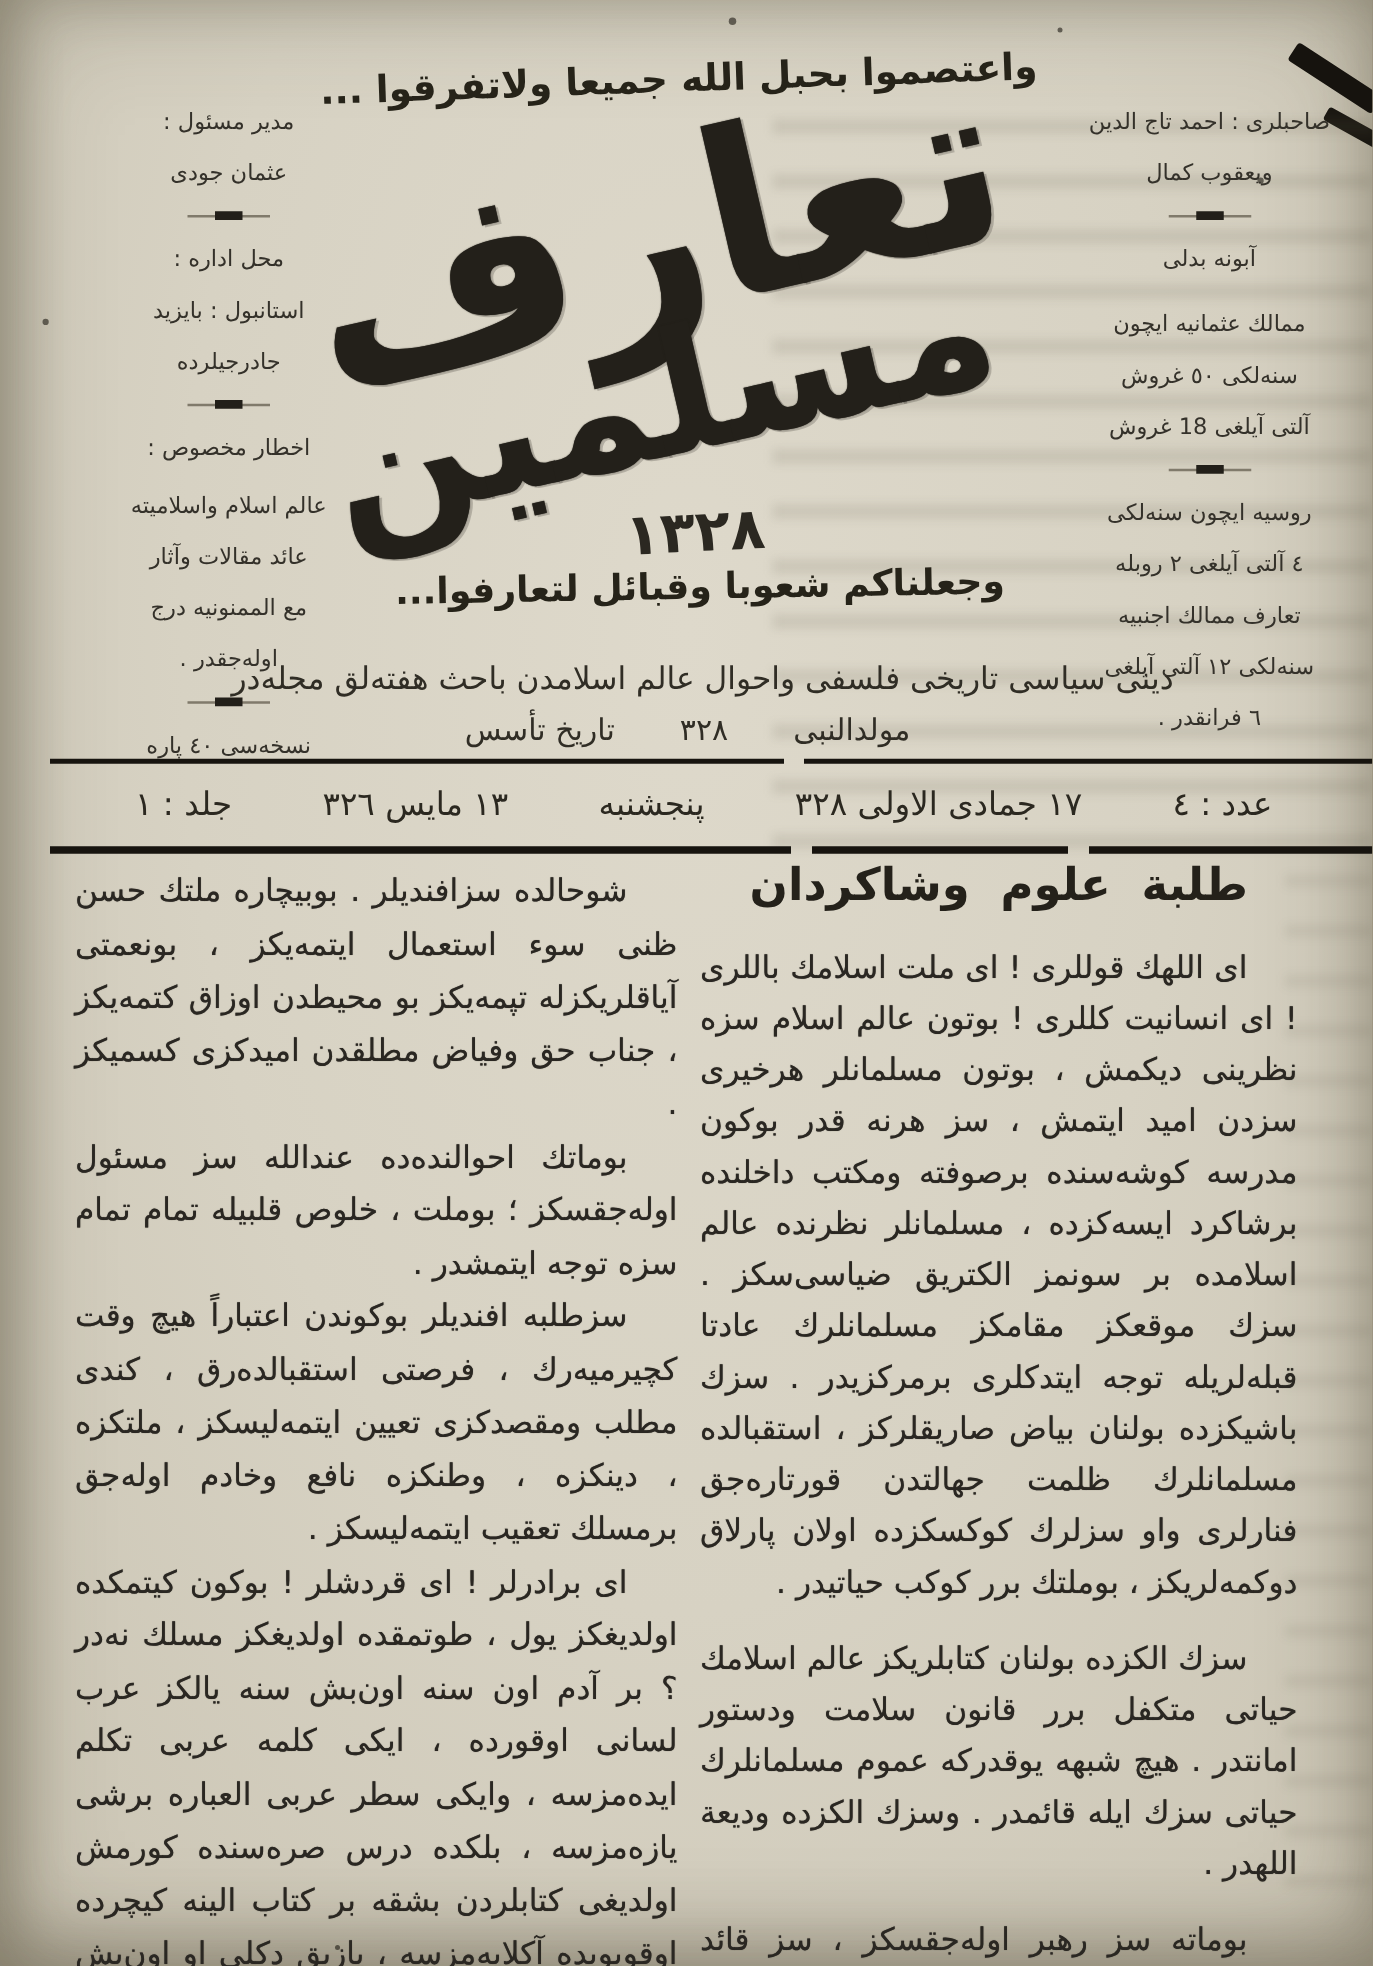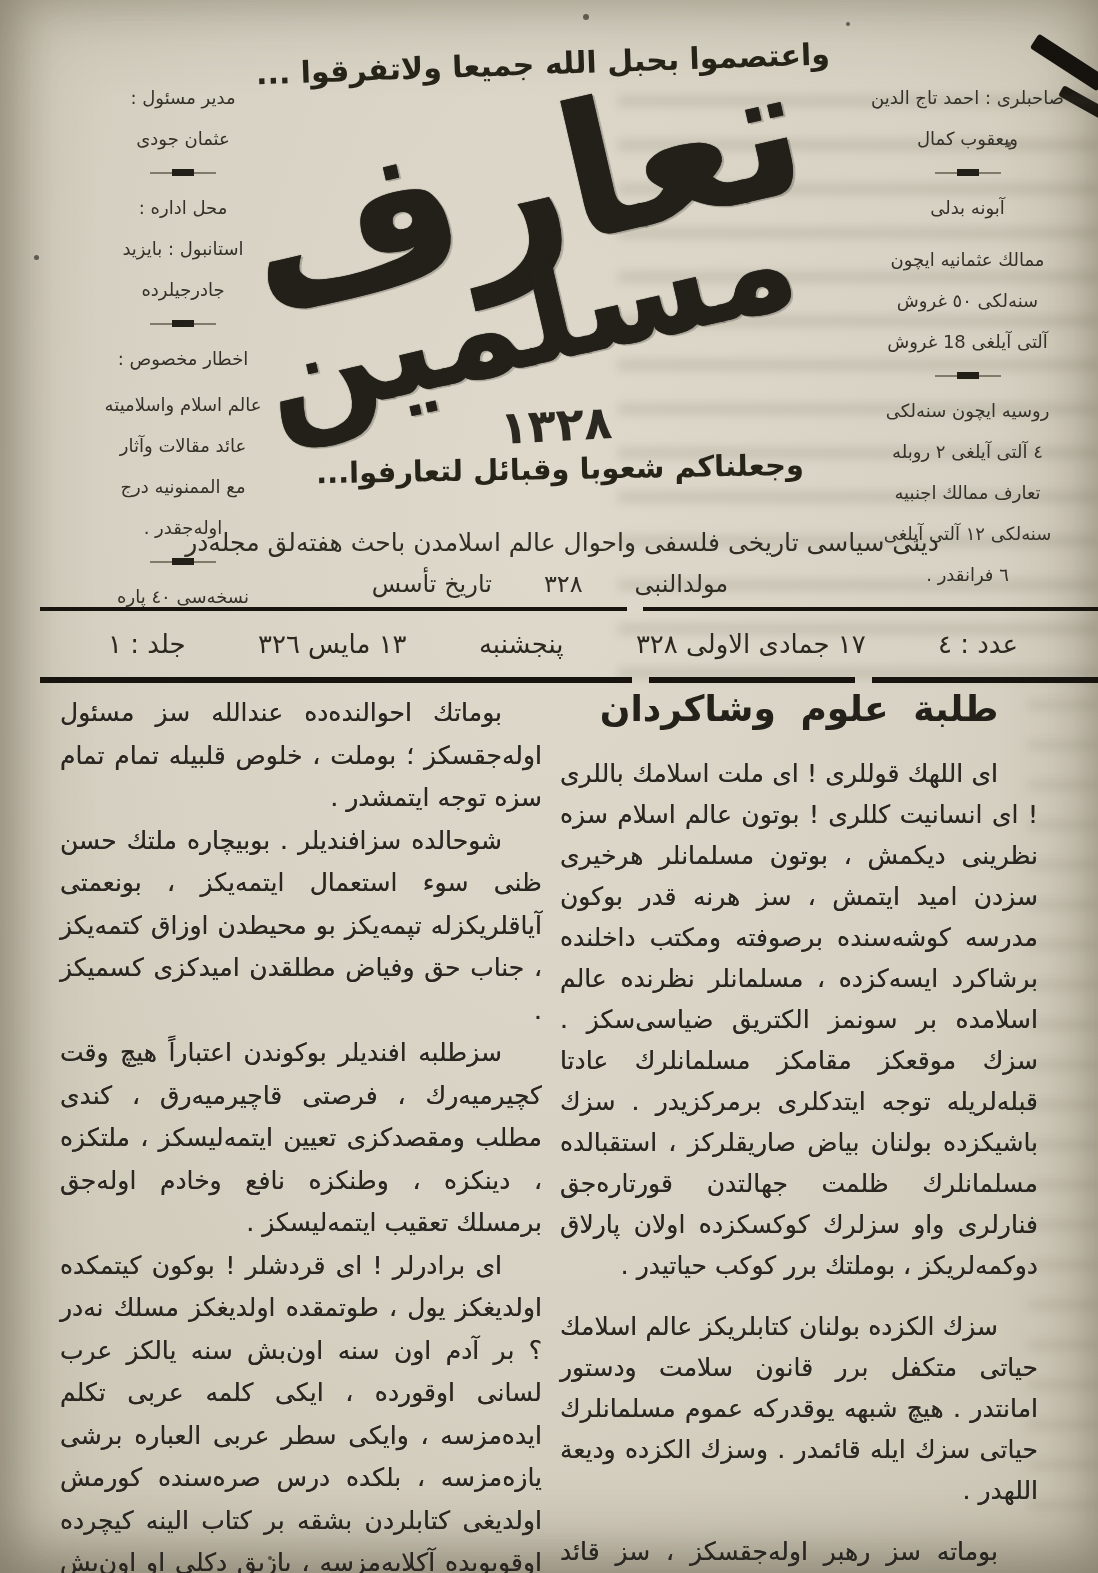--- a/index.html
+++ b/index.html
@@ -139,19 +139,19 @@
   <div class="rule" id="rule-bottom"></div>
 
   <div class="abs col" id="col-right">
     <h2 class="article-title">طلبة علوم وشاكردان</h2>
     <p>اى اللهك قوللرى ! اى ملت اسلامك باللرى ! اى انسانيت كللرى ! بوتون عالم اسلام سزه نظرينى ديكمش ، بوتون مسلمانلر هرخيرى سزدن اميد ايتمش ، سز هرنه قدر بوكون مدرسه كوشه‌سنده برصوفته ومكتب داخلنده برشاكرد ايسه‌كزده ، مسلمانلر نظرنده عالم اسلامده بر سونمز الكتريق ضياسى‌سكز . سزك موقعكز مقامكز مسلمانلرك عادتا قبله‌لريله توجه ايتدكلرى برمركزيدر . سزك باشيكزده بولنان بياض صاريقلركز ، استقبالده مسلمانلرك ظلمت جهالتدن قورتاره‌جق فنارلرى واو سزلرك كوكسكزده اولان پارلاق دوكمه‌لريكز ، بوملتك برر كوكب حياتيدر .</p>
     <p>سزك الكزده بولنان كتابلريكز عالم اسلامك حياتى متكفل برر قانون سلامت ودستور امانتدر . هيچ شبهه يوقدركه عموم مسلمانلرك حياتى سزك ايله قائمدر . وسزك الكزده وديعة اللهدر .</p>
     <p>بوماته سز رهبر اوله‌جقسكز ، سز قائد اوله‌جقسكز ؛ سز سائق اوله‌جقسكز ، سز حامى اوله‌جقسكز ، سز ناصر اوله‌جقسكز .</p>
   </div>
 
   <div class="abs col" id="col-left">
+    <p>شوحالده سزافنديلر . بوبيچاره ملتك حسن ظنى سوء استعمال ايتمه‌يكز ، بونعمتى آياقلريكزله تپمه‌يكز بو محيطدن اوزاق كتمه‌يكز ، جناب حق وفياض مطلقدن اميدكزى كسميكز .</p>
     <p>بوماتك احوالنده‌ده عندالله سز مسئول اوله‌جقسكز ؛ بوملت ، خلوص قلبيله تمام تمام سزه توجه ايتمشدر .</p>
-    <p>شوحالده سزافنديلر . بوبيچاره ملتك حسن ظنى سوء استعمال ايتمه‌يكز ، بونعمتى آياقلريكزله تپمه‌يكز بو محيطدن اوزاق كتمه‌يكز ، جناب حق وفياض مطلقدن اميدكزى كسميكز .</p>
-    <p>سزطلبه افنديلر بوكوندن اعتباراً هيچ وقت كچيرميه‌رك ، فرصتى قاچيرميه‌رق ، كندى مطلب ومقصدكزى تعيين ايتمه‌ليسكز ، ملتكزه ، دينكزه ، وطنكزه نافع وخادم اوله‌جق برمسلك تعقيب ايتمه‌ليسكز .</p>
+    <p>سزطلبه افنديلر بوكوندن اعتباراً هيچ وقت كچيرميه‌رك ، فرصتى استقبالده‌رق ، كندى مطلب ومقصدكزى تعيين ايتمه‌ليسكز ، ملتكزه ، دينكزه ، وطنكزه نافع وخادم اوله‌جق برمسلك تعقيب ايتمه‌ليسكز .</p>
     <p>اى برادرلر ! اى قردشلر ! بوكون كيتمكده اولديغكز يول ، طوتمقده اولديغكز مسلك نه‌در ؟ بر آدم اون سنه اون‌بش سنه يالكز عرب لسانى اوقورده ، ايكى كلمه عربى تكلم ايده‌مزسه ، وايكى سطر عربى العباره برشى يازه‌مزسه ، بلكده درس صره‌سنده كورمش اولديغى كتابلردن بشقه بر كتاب الينه كيچرده اوقويوبده آكلايه‌مزسه ، يازيق دكلى او اون‌بش سنه‌لك عمره ، يازيق دكلى او عزيز ، مجوهراتدن عزيز نقودكى اولان وقتلره ، يازيق دكلى اوپدرلرك ، مرحمتلى پدرلرك ، سزك ايچون ايتمش اولدقلرى مصرفلره . يازيق دكلى</p>
   </div>
 
 </div>
 
 </body></html>

